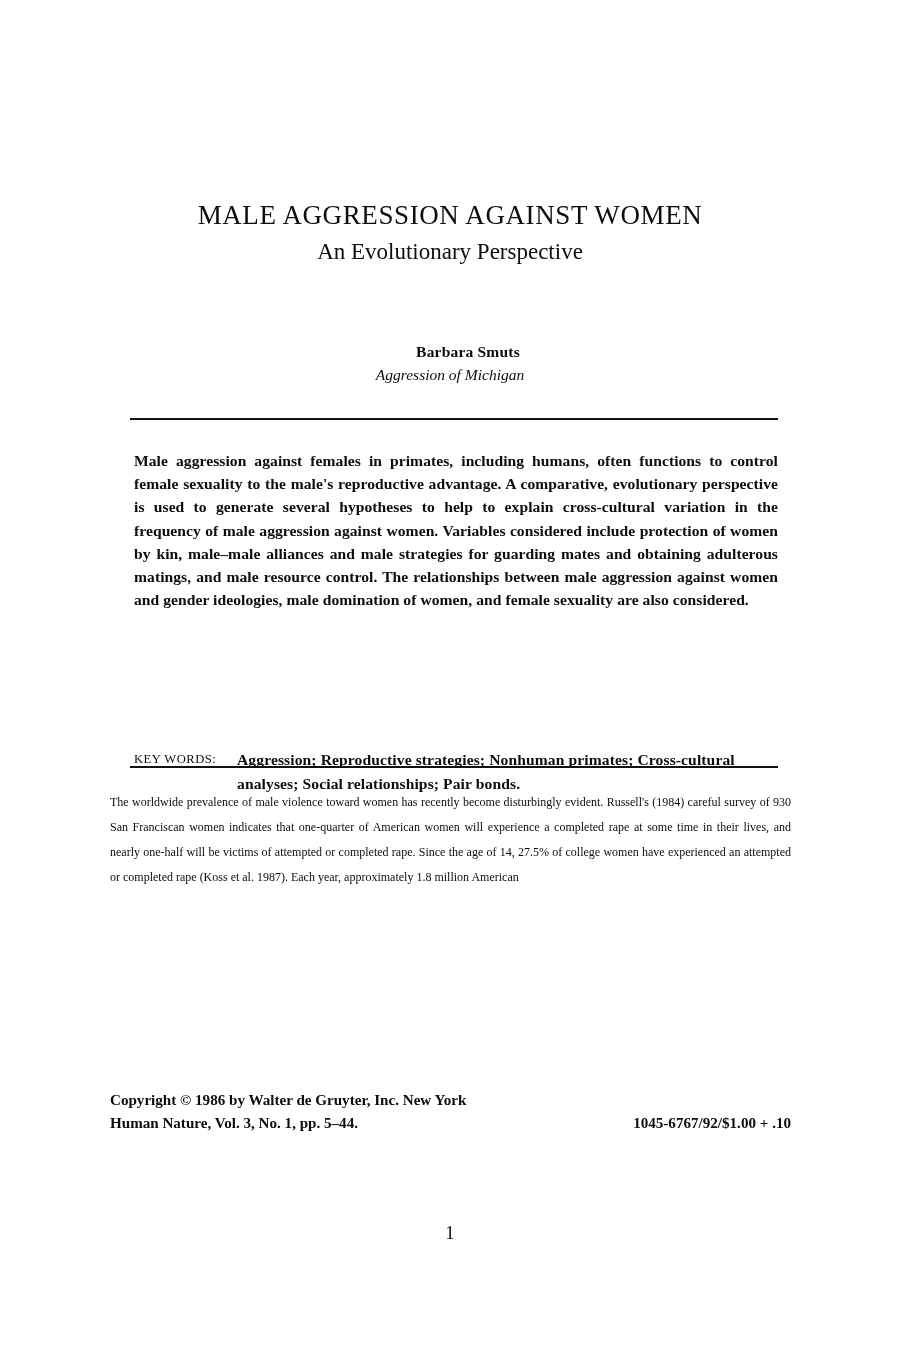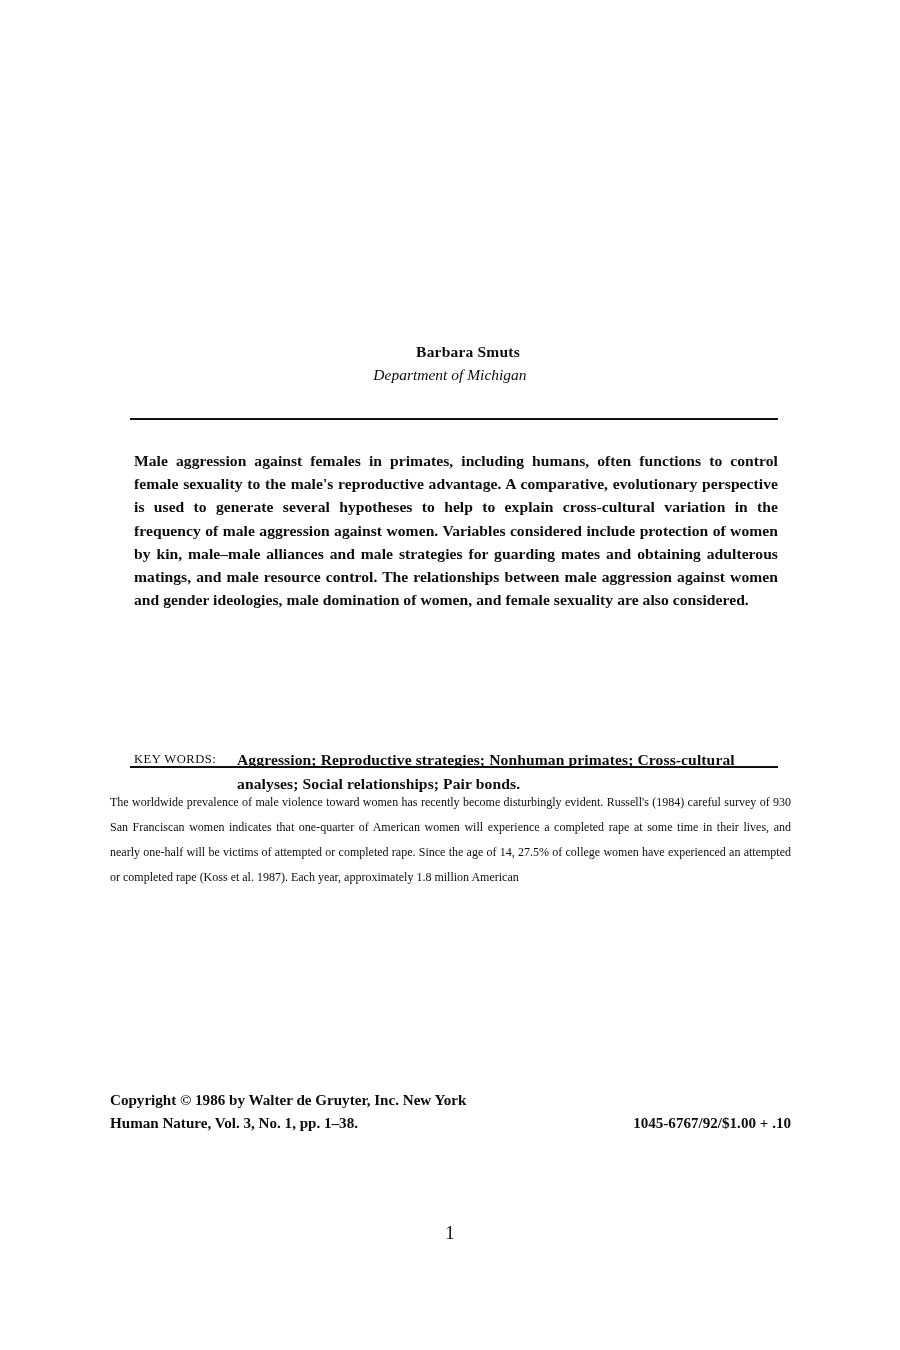--- a/index.html
+++ b/index.html
@@ -172,24 +172,28 @@
     top: 1222px;
     text-align: center;
     font-size: 18.6px;
   }
 </style>
 </head>
 <body>
 
 <div class="page">
 
+  <div class="title-block">
+    <h1 class="doc-title">MALE AGGRESSION AGAINST WOMEN</h1>
+    <div class="doc-subtitle">An Evolutionary Perspective</div>
+  </div>
 
   <div class="author-block">
     <div class="author-name">Barbara Smuts</div>
-    <div class="author-affil">Department of Michigan</div>
+    <div class="author-affil">Aggression of Michigan</div>
   </div>
 
   <div class="rule rule-top"></div>
 
   <div class="abstract">Male aggression against females in primates, including humans, often functions to control female sexuality to the male's reproductive advantage. A comparative, evolutionary perspective is used to generate several hypotheses to help to explain cross-cultural variation in the frequency of male aggression against women. Variables considered include protection of women by kin, male–male alliances and male strategies for guarding mates and obtaining adulterous matings, and male resource control. The relationships between male aggression against women and gender ideologies, male domination of women, and female sexuality are also considered.</div>
 
   <div class="keywords">
     <span class="kw-label">KEY WORDS:</span>
     <span class="kw-body">Aggression; Reproductive strategies; Nonhuman primates; Cross-cultural analyses; Social relationships; Pair bonds.</span>
   </div>
@@ -197,20 +201,20 @@
   <div class="rule rule-bottom"></div>
 
   <div class="body-text">The worldwide prevalence of male violence toward women has recently become disturbingly evident. Russell's (1984) careful survey of 930 San Franciscan women indicates that one-quarter of American women will experience a completed rape at some time in their lives, and nearly one-half will be victims of attempted or completed rape. Since the age of 14, 27.5% of college women have experienced an attempted or completed rape (Koss et al. 1987). Each year, approximately 1.8 million American</div>
 
 
   <div class="copyright-block">
     <div class="copyright-row">
       <span>Copyright © 1986 by Walter de Gruyter, Inc. New York</span>
     </div>
     <div class="copyright-row">
-      <span>Human Nature, Vol. 3, No. 1, pp. 1–38.</span>
+      <span>Human Nature, Vol. 3, No. 1, pp. 5–44.</span>
       <span class="issn">1045-6767/92/$1.00 + .10</span>
     </div>
   </div>
 
   <div class="page-number">1</div>
 
 </div>
 
 </body></html>

